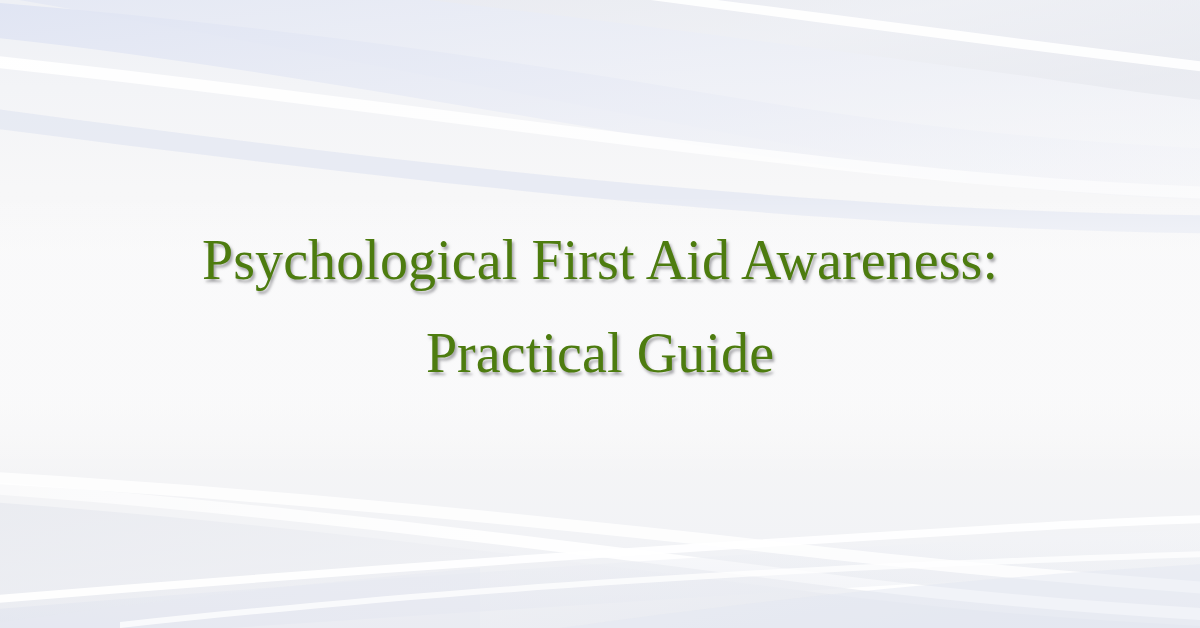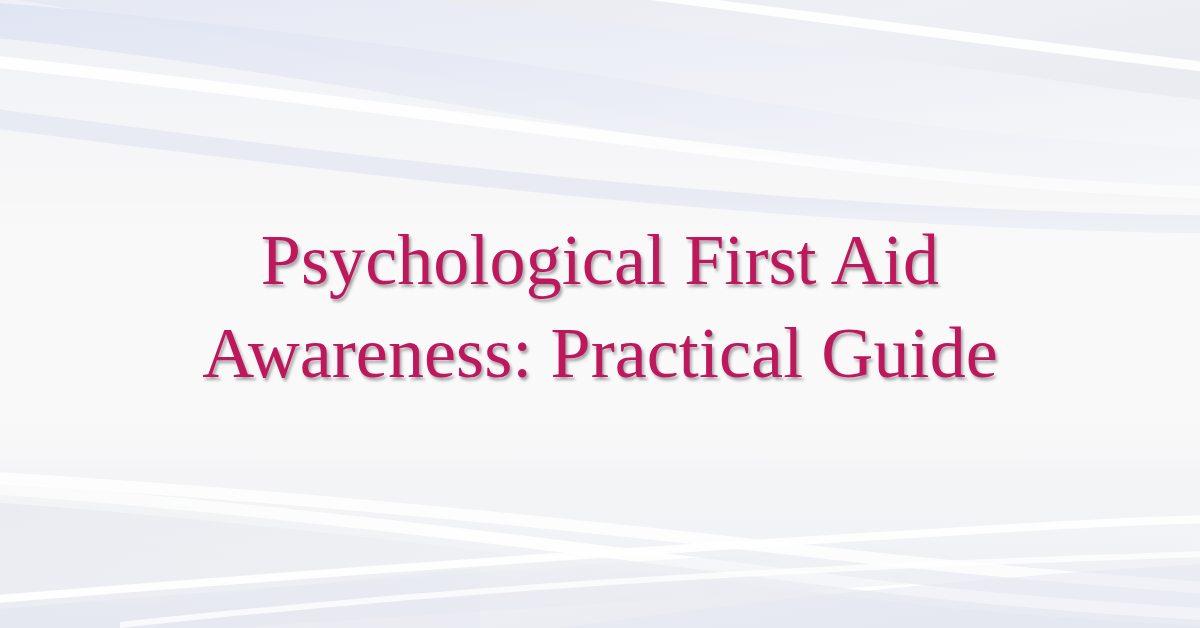--- a/index.html
+++ b/index.html
@@ -61,24 +61,24 @@
     padding-bottom: 14px;
     box-sizing: border-box;
   }
 
   #page-title {
     margin: 0;
     width: 1000px;
     text-align: center;
     font-family: "Liberation Serif", "DejaVu Serif", serif;
     font-weight: 400;
-    font-size: 72px;
+    font-size: 56px;
     line-height: 93px;
     letter-spacing: 0.1px;
-    color: #be185d;
+    color: #4d7c0f;
     text-shadow: 2px 3px 3px rgba(90, 90, 96, 0.52);
     word-wrap: break-word;
   }
 </style>
 </head>
 <body>
 
 <div id="banner">
 
   <div id="bg-sheen"></div>

